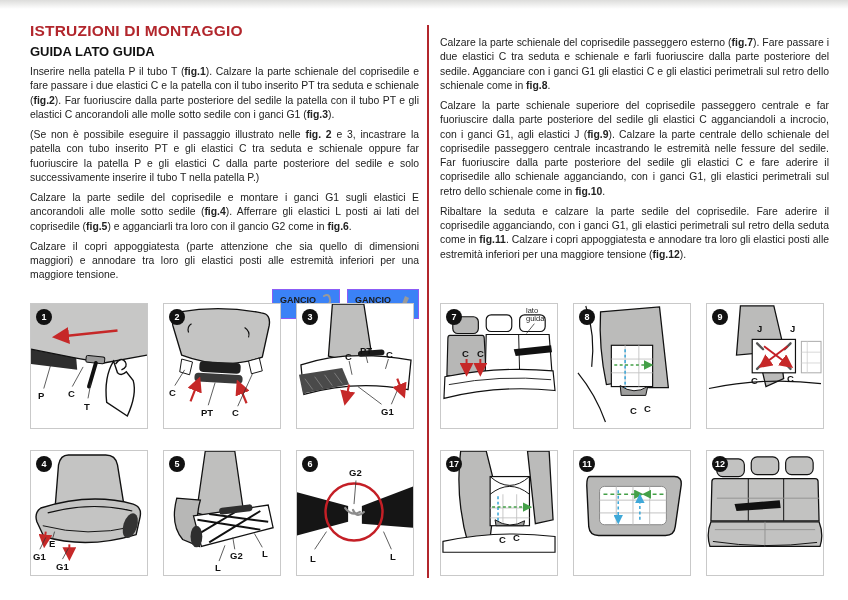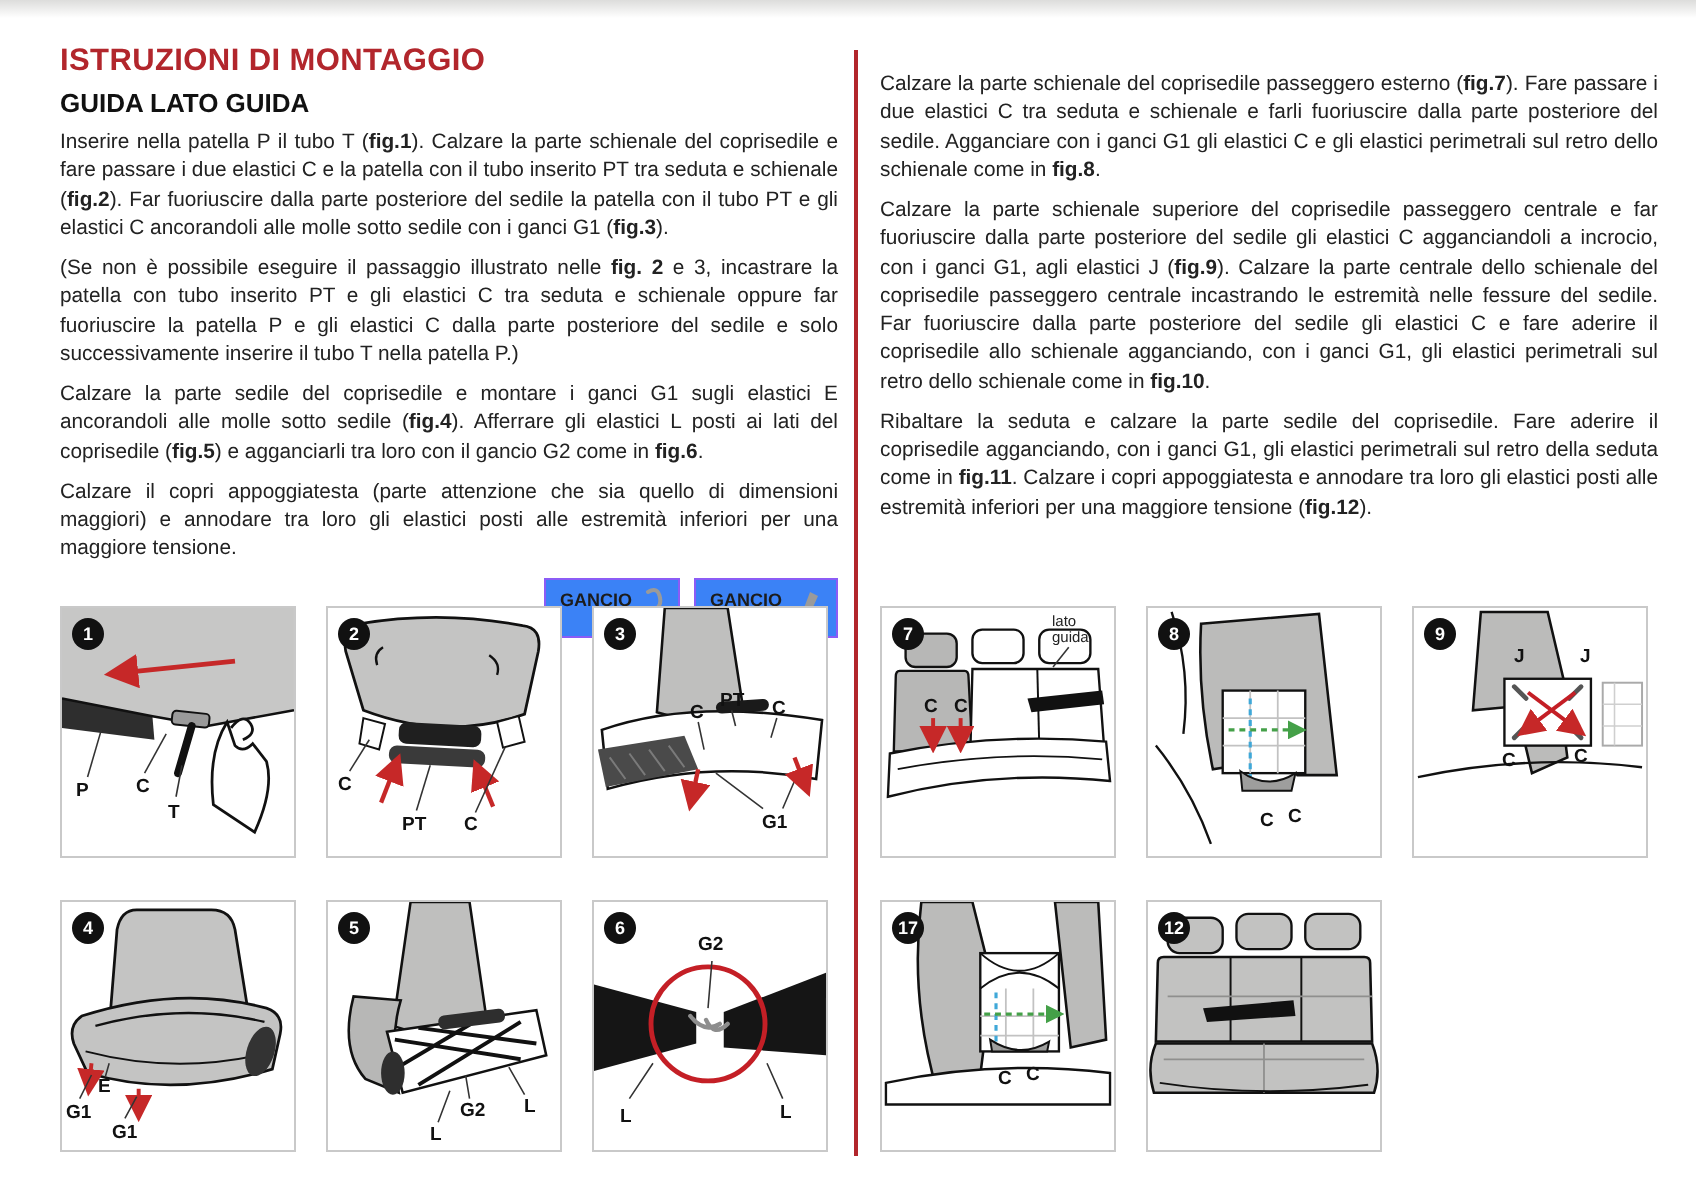--- a/index.html
+++ b/index.html
@@ -277,20 +277,32 @@
         <path d="M63,44 v32 M77,44 v32 M50,58 h40 M50,68 h40" stroke="#c2c2c2" stroke-width=".9"></path>
         <line x1="58" y1="46" x2="58" y2="76" stroke="#3fa8d8" stroke-width="1.6" stroke-dasharray="3,2.5"></line>
         <line x1="52" y1="57" x2="88" y2="57" stroke="#44a048" stroke-width="1.6" stroke-dasharray="3,2.5" marker-end="url(#ga)"></line>
         <path d="M55,70 q15,10 30,1 l-1,5 h-28 z" fill="#9e9e9d" stroke="#111" stroke-width="1"></path>
         <path d="M2,92 q56,-12 114,-5 l0,16 h-114 z" fill="#fff" stroke="#111" stroke-width="1.2"></path>
       </svg>
       <span class="fl" style="left:58px;top:84px">C</span>
       <span class="fl" style="left:72px;top:82px">C</span>
     </div>
 
+    <div class="panel">
+      <span class="badge">11</span>
+      <svg viewBox="0 0 118 126">
+        <path d="M16,26 h86 q8,0 7,9 l-6,42 q-1,9 -10,9 h-68 q-9,0 -10,-9 l-2,-42 q0,-9 3,-9 z" fill="#b9b9b8" stroke="#111" stroke-width="1.4"></path>
+        <rect x="26" y="36" width="68" height="39" rx="5" fill="#fff" stroke="#888" stroke-width="1"></rect>
+        <path d="M43,36 v39 M60,36 v39 M77,36 v39 M26,50 h68 M26,63 h68" stroke="#bcbcbc" stroke-width=".9"></path>
+        <line x1="30" y1="44" x2="66" y2="44" stroke="#44a048" stroke-width="1.6" stroke-dasharray="4,3" marker-end="url(#ga)"></line>
+        <line x1="91" y1="44" x2="74" y2="44" stroke="#44a048" stroke-width="1.6" stroke-dasharray="4,3" marker-end="url(#ga)"></line>
+        <line x1="45" y1="40" x2="45" y2="70" stroke="#3fa8d8" stroke-width="1.6" stroke-dasharray="3,2.5" marker-end="url(#ba)"></line>
+        <line x1="67" y1="70" x2="67" y2="48" stroke="#3fa8d8" stroke-width="1.6" stroke-dasharray="3,2.5" marker-end="url(#ba)"></line>
+      </svg>
+    </div>
 
     <div class="panel">
       <span class="badge">12</span>
       <svg viewBox="0 0 118 126">
         <rect x="10" y="8" width="28" height="18" rx="6" fill="#c2c2c1" stroke="#111" stroke-width="1.2"></rect>
         <rect x="45" y="6" width="28" height="18" rx="6" fill="#c2c2c1" stroke="#111" stroke-width="1.2"></rect>
         <rect x="80" y="6" width="28" height="18" rx="6" fill="#c2c2c1" stroke="#111" stroke-width="1.2"></rect>
         <path d="M8,28 h102 q3,0 3,3 l1,40 h-110 l1,-40 q0,-3 3,-3 z" fill="#c2c2c1" stroke="#111" stroke-width="1.3"></path>
         <path d="M42,28 v43 M78,28 v43" stroke="#111" stroke-width="1"></path>
         <path d="M10,48 h104" stroke="#8f8f8e" stroke-width=".9"></path>

